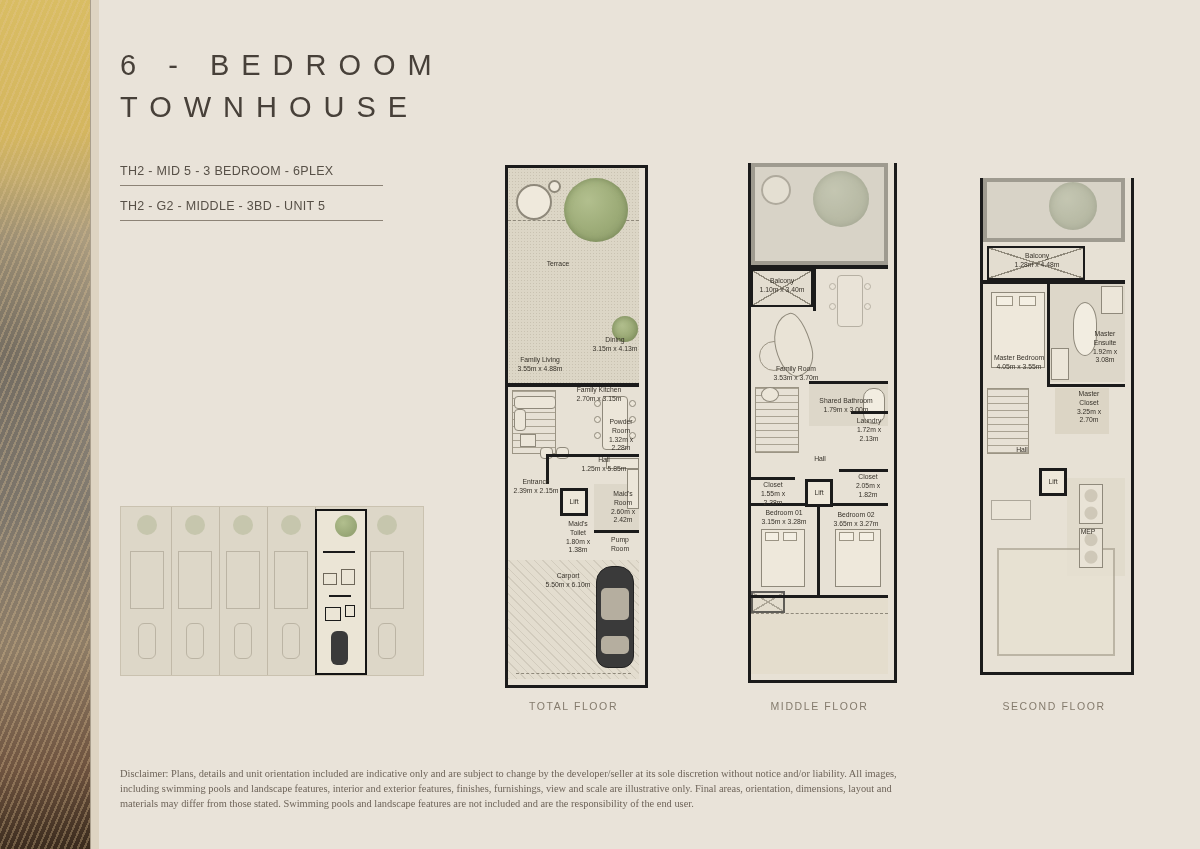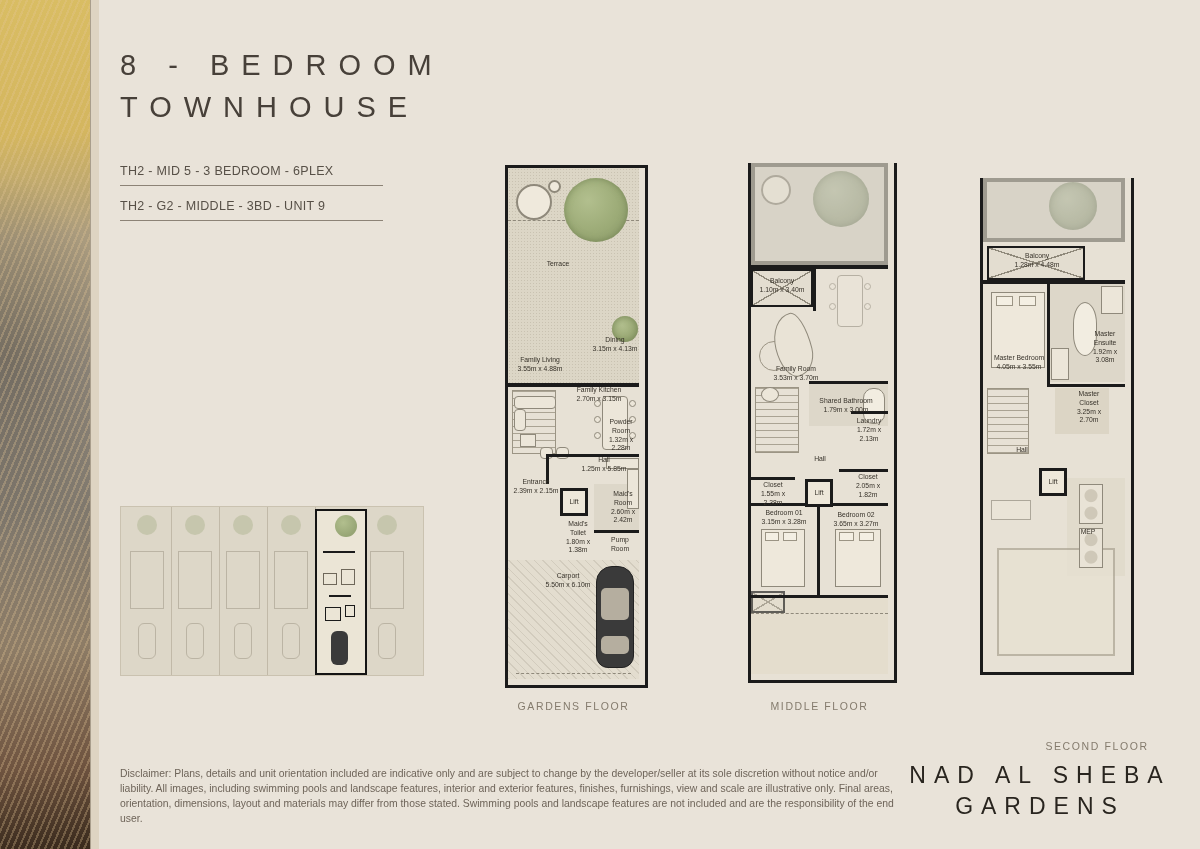--- a/index.html
+++ b/index.html
@@ -64,36 +64,36 @@
 
   .floorname{position:absolute;top:700px;font-size:10.5px;letter-spacing:1.6px;color:#847b6d;text-align:center;}
 
   
   .siteplan{position:absolute;left:120px;top:506px;width:302px;height:168px;background:#ddd7c8;border:1px solid #cac2b0;}
   .sp-col{position:absolute;top:0;height:100%;width:48px;border-right:1px solid rgba(140,130,110,.35);}
   .sp-col>div{position:absolute;box-sizing:border-box;}
   .sp-hi{position:absolute;top:2px;left:194px;width:48px;height:162px;border:2.5px solid #141414;background:#ebe5d6;z-index:2;}
   .sp-hi>div{position:absolute;box-sizing:border-box;}
 
-  .disclaimer{position:absolute;left:120px;top:766px;width:782px;font-size:10.4px;line-height:1.45;color:#6e6459;}
+  .disclaimer{position:absolute;left:120px;top:766px;width:782px;font-size:10.4px;line-height:1.45;color:#6e6459;font-family:Liberation Serif, serif;}
   .project{position:absolute;left:905px;top:760px;width:270px;text-align:center;color:#29251f;
     font-size:23px;letter-spacing:8px;line-height:1.35;white-space:pre-line;}
 </style>
 </head>
 <body>
 
 <div class="page">
   <div class="strip"></div>
   <div class="strip-edge"></div>
 
-  <div class="title">8 - BEDROOM
+  <div class="title">6 - BEDROOM
 TOWNHOUSE</div>
   <div class="info">
     <div class="info-line">TH2 - MID 5 - 3 BEDROOM - 6PLEX</div>
-    <div class="info-line">TH2 - G2 - MIDDLE - 3BD - UNIT 9</div>
+    <div class="info-line">TH2 - G2 - MIDDLE - 3BD - UNIT 5</div>
   </div>
 
   <div class="plan" style="left:505px;top:165px;width:137px;height:517px;">
     <div class="garden" style="left:0;top:0;width:131px;height:219px;"></div>
     <div class="dash" style="left:0;top:52px;width:131px;"></div>
     <div class="tree" style="left:56px;top:10px;width:64px;height:64px;"></div>
     <div class="tree" style="left:104px;top:148px;width:26px;height:26px;"></div>
     <div class="planter" style="left:8px;top:16px;width:36px;height:36px;"></div>
     <div class="planter" style="left:40px;top:12px;width:13px;height:13px;"></div>
     <div class="rlabel" style="left:20px;top:92px;width:60px;">Terrace</div>
@@ -259,23 +259,23 @@
 1.92m x
 3.08m</div>
     <div class="rlabel" style="left:88px;top:212px;width:36px;">Master
 Closet
 3.25m x
 2.70m</div>
     <div class="rlabel" style="left:24px;top:268px;width:30px;">Hall</div>
     <div class="rlabel" style="left:90px;top:350px;width:30px;">MEP</div>
   </div>
 
-  <div class="floorname" style="left:505px;width:137px;">GARDENS FLOOR</div>
+  <div class="floorname" style="left:505px;width:137px;">TOTAL FLOOR</div>
   <div class="floorname" style="left:748px;width:143px;">MIDDLE FLOOR</div>
-  <div class="floorname" style="left:1023px;width:148px;margin-top:40px;">SECOND FLOOR</div>
+  <div class="floorname" style="left:980px;width:148px;">SECOND FLOOR</div>
 
   <div class="siteplan">
     <div class="sp-col" style="left:2px;">
       <div style="left:14px;top:8px;width:20px;height:20px;border-radius:50%;background:#aab28c;opacity:.45;"></div>
       <div style="left:7px;top:44px;width:34px;height:58px;border:1px solid #9a9280;opacity:.5;"></div>
       <div style="left:15px;top:116px;width:18px;height:36px;border:1px solid #9a9280;border-radius:6px;opacity:.5;"></div>
     </div>
     <div class="sp-col" style="left:50px;">
       <div style="left:14px;top:8px;width:20px;height:20px;border-radius:50%;background:#aab28c;opacity:.45;"></div>
       <div style="left:7px;top:44px;width:34px;height:58px;border:1px solid #9a9280;opacity:.5;"></div>
@@ -302,15 +302,13 @@
       <div style="left:6px;top:62px;width:14px;height:12px;border:1px solid #6e675a;"></div>
       <div style="left:24px;top:58px;width:14px;height:16px;border:1px solid #6e675a;"></div>
       <div style="left:12px;top:84px;width:22px;height:2px;background:#1b1b1b;"></div>
       <div style="left:8px;top:96px;width:16px;height:14px;border:1.5px solid #1b1b1b;"></div>
       <div style="left:28px;top:94px;width:10px;height:12px;border:1.5px solid #1b1b1b;"></div>
       <div style="left:14px;top:120px;width:17px;height:34px;background:#3a3a3a;border-radius:6px;"></div>
     </div>
   </div>
 
   <div class="disclaimer">Disclaimer: Plans, details and unit orientation included are indicative only and are subject to change by the developer/seller at its sole discretion without notice and/or liability. All images, including swimming pools and landscape features, interior and exterior features, finishes, furnishings, view and scale are illustrative only. Final areas, orientation, dimensions, layout and materials may differ from those stated. Swimming pools and landscape features are not included and are the responsibility of the end user.</div>
-  <div class="project">NAD AL SHEBA
-GARDENS</div>
 </div>
 
 </body></html>

